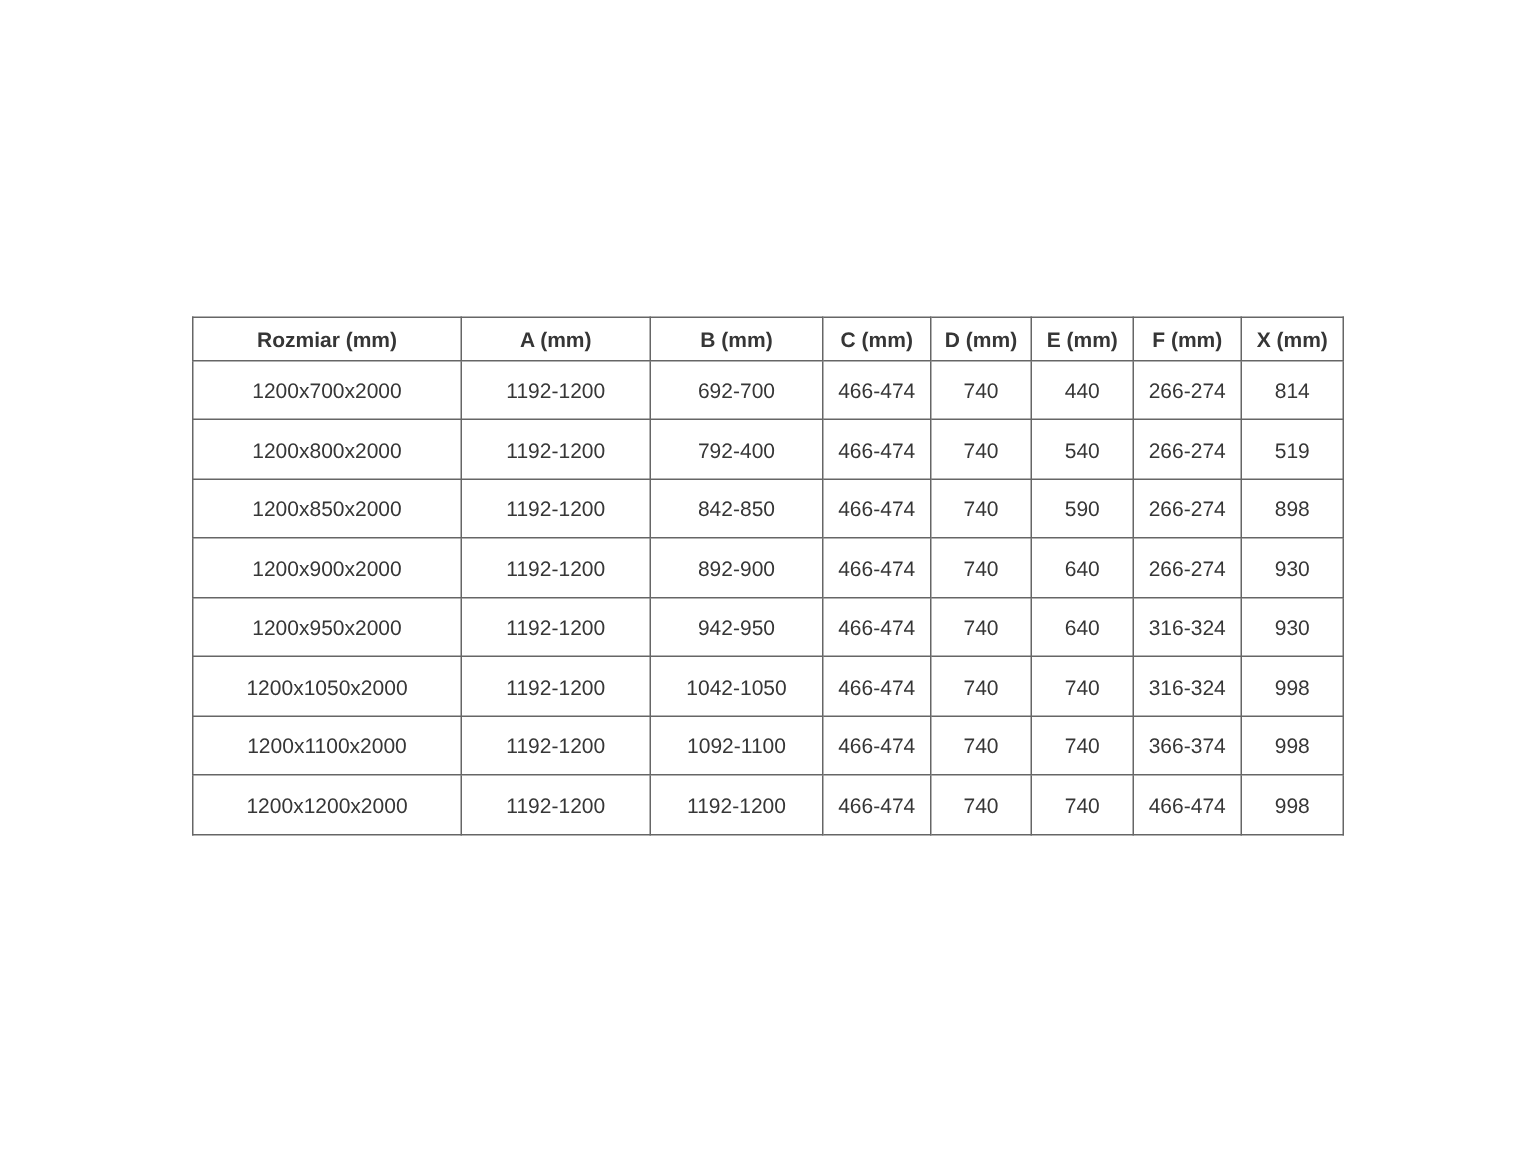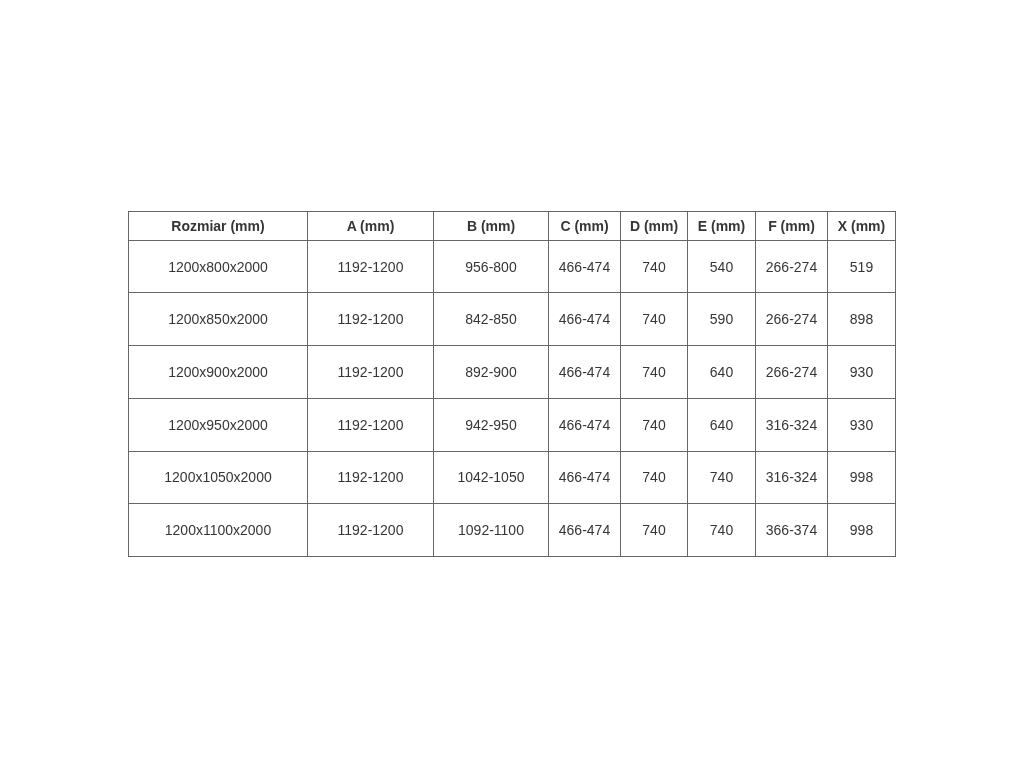--- a/index.html
+++ b/index.html
@@ -63,23 +63,33 @@
       <th>B (mm)</th>
       <th>C (mm)</th>
       <th>D (mm)</th>
       <th>E (mm)</th>
       <th>F (mm)</th>
       <th>X (mm)</th>
     </tr>
   </thead>
   <tbody>
       <tr>
+        <td>1200x700x2000</td>
+        <td>1192-1200</td>
+        <td>692-700</td>
+        <td>466-474</td>
+        <td>740</td>
+        <td>440</td>
+        <td>266-274</td>
+        <td>814</td>
+      </tr>
+      <tr>
         <td>1200x800x2000</td>
         <td>1192-1200</td>
-        <td>956-800</td>
+        <td>792-400</td>
         <td>466-474</td>
         <td>740</td>
         <td>540</td>
         <td>266-274</td>
         <td>519</td>
       </tr>
       <tr>
         <td>1200x850x2000</td>
         <td>1192-1200</td>
         <td>842-850</td>
@@ -122,14 +132,24 @@
       <tr>
         <td>1200x1100x2000</td>
         <td>1192-1200</td>
         <td>1092-1100</td>
         <td>466-474</td>
         <td>740</td>
         <td>740</td>
         <td>366-374</td>
         <td>998</td>
       </tr>
+      <tr>
+        <td>1200x1200x2000</td>
+        <td>1192-1200</td>
+        <td>1192-1200</td>
+        <td>466-474</td>
+        <td>740</td>
+        <td>740</td>
+        <td>466-474</td>
+        <td>998</td>
+      </tr>
     </tbody>
 </table>
 
 </body></html>

